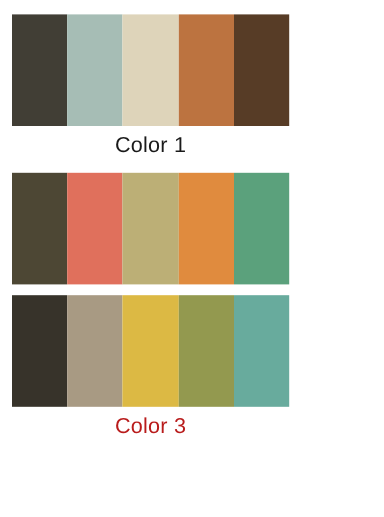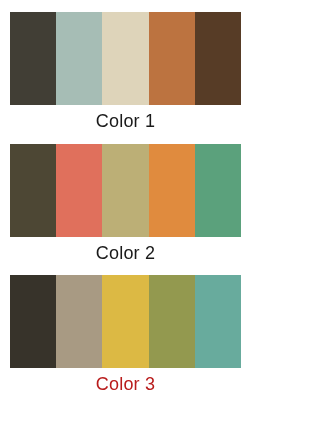--- a/index.html
+++ b/index.html
@@ -76,21 +76,20 @@
   </div>
 
   <div class="palette-group g1">
     <div class="swatch-strip">
       <div class="swatch" style="background-color: rgb(77, 71, 52);"></div>
       <div class="swatch" style="background-color: rgb(224, 112, 92);"></div>
       <div class="swatch" style="background-color: rgb(188, 175, 118);"></div>
       <div class="swatch" style="background-color: rgb(224, 139, 62);"></div>
       <div class="swatch" style="background-color: rgb(91, 161, 124);"></div>
     </div>
-    <div class="palette-label" style="color: rgb(26, 26, 26);">Color 2</div>
   </div>
 
   <div class="palette-group g2">
     <div class="swatch-strip">
       <div class="swatch" style="background-color: rgb(55, 51, 42);"></div>
       <div class="swatch" style="background-color: rgb(168, 154, 131);"></div>
       <div class="swatch" style="background-color: rgb(220, 185, 68);"></div>
       <div class="swatch" style="background-color: rgb(147, 153, 79);"></div>
       <div class="swatch" style="background-color: rgb(104, 171, 157);"></div>
     </div>

